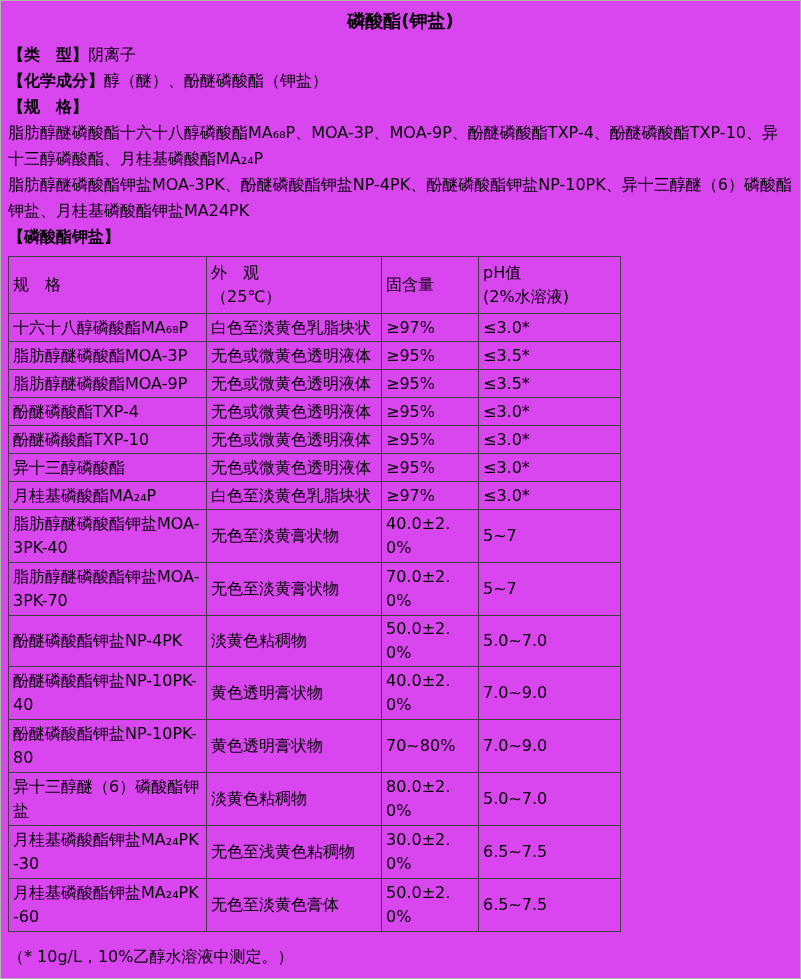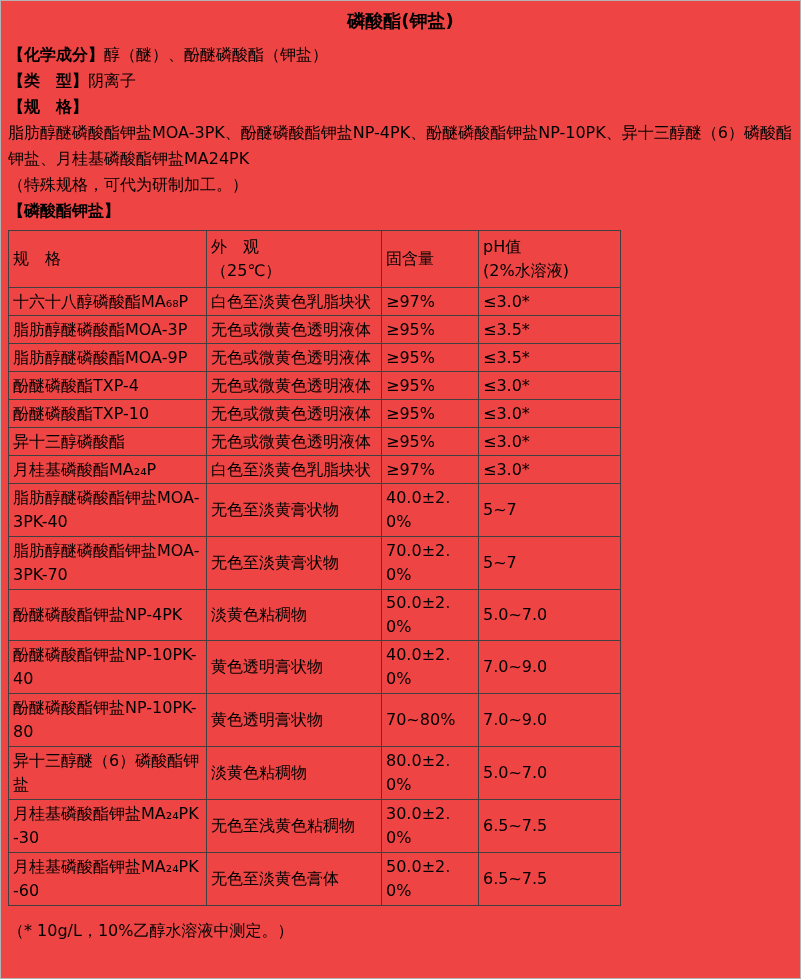--- a/index.html
+++ b/index.html
@@ -2,21 +2,21 @@
 <html><head>
 <meta charset="utf-8">
 <style>
   html,body { margin:0; padding:0; background:#ffffff; }
   .page {
     position:relative;
     width:801px; height:979px;
     box-sizing:border-box;
     border:1px solid #b3b3b3;
     padding:6px 7px 0 7px;
-    background:#ef4444;
+    background:#d946ef;
     color:#000000;
     font-family:"DejaVu Sans","Liberation Sans",sans-serif;
     font-size:16px;
     overflow:hidden;
   }
   .title {
     margin:2px 0 9px 0;
     font-size:18px;
     font-weight:700;
     text-align:center;
@@ -46,31 +46,31 @@
   .footnote { line-height:26px; margin:11px 0 0 0; }
 </style>
 </head>
 <body>
 
 <div class="page">
 
   <h1 class="title">磷酸酯(钾盐)</h1>
 
   <p class="tline">
-    <span class="lbl">【化学成分】</span><span>醇（醚）、酚醚磷酸酯（钾盐）</span>
+    <span class="lbl">【类　型】</span><span>阴离子</span>
   </p>
   <p class="tline">
-    <span class="lbl">【类　型】</span><span>阴离子</span>
+    <span class="lbl">【化学成分】</span><span>醇（醚）、酚醚磷酸酯（钾盐）</span>
   </p>
   <p class="tline">
     <span class="lbl">【规　格】</span><span></span>
   </p>
 
+  <p class="tline">脂肪醇醚磷酸酯十六十八醇磷酸酯MA₆₈P、MOA-3P、MOA-9P、酚醚磷酸酯TXP-4、酚醚磷酸酯TXP-10、异十三醇磷酸酯、月桂基磷酸酯MA₂₄P</p>
   <p class="tline">脂肪醇醚磷酸酯钾盐MOA-3PK、酚醚磷酸酯钾盐NP-4PK、酚醚磷酸酯钾盐NP-10PK、异十三醇醚（6）磷酸酯钾盐、月桂基磷酸酯钾盐MA24PK</p>
-  <p class="tline">（特殊规格，可代为研制加工。）</p>
 
   <p class="tline lbl">【磷酸酯钾盐】</p>
 
   <table class="spec-table">
     <colgroup>
       <col style="width:198px">
         <col style="width:175px">
         <col style="width:97px">
         <col style="width:142px">
     </colgroup>

